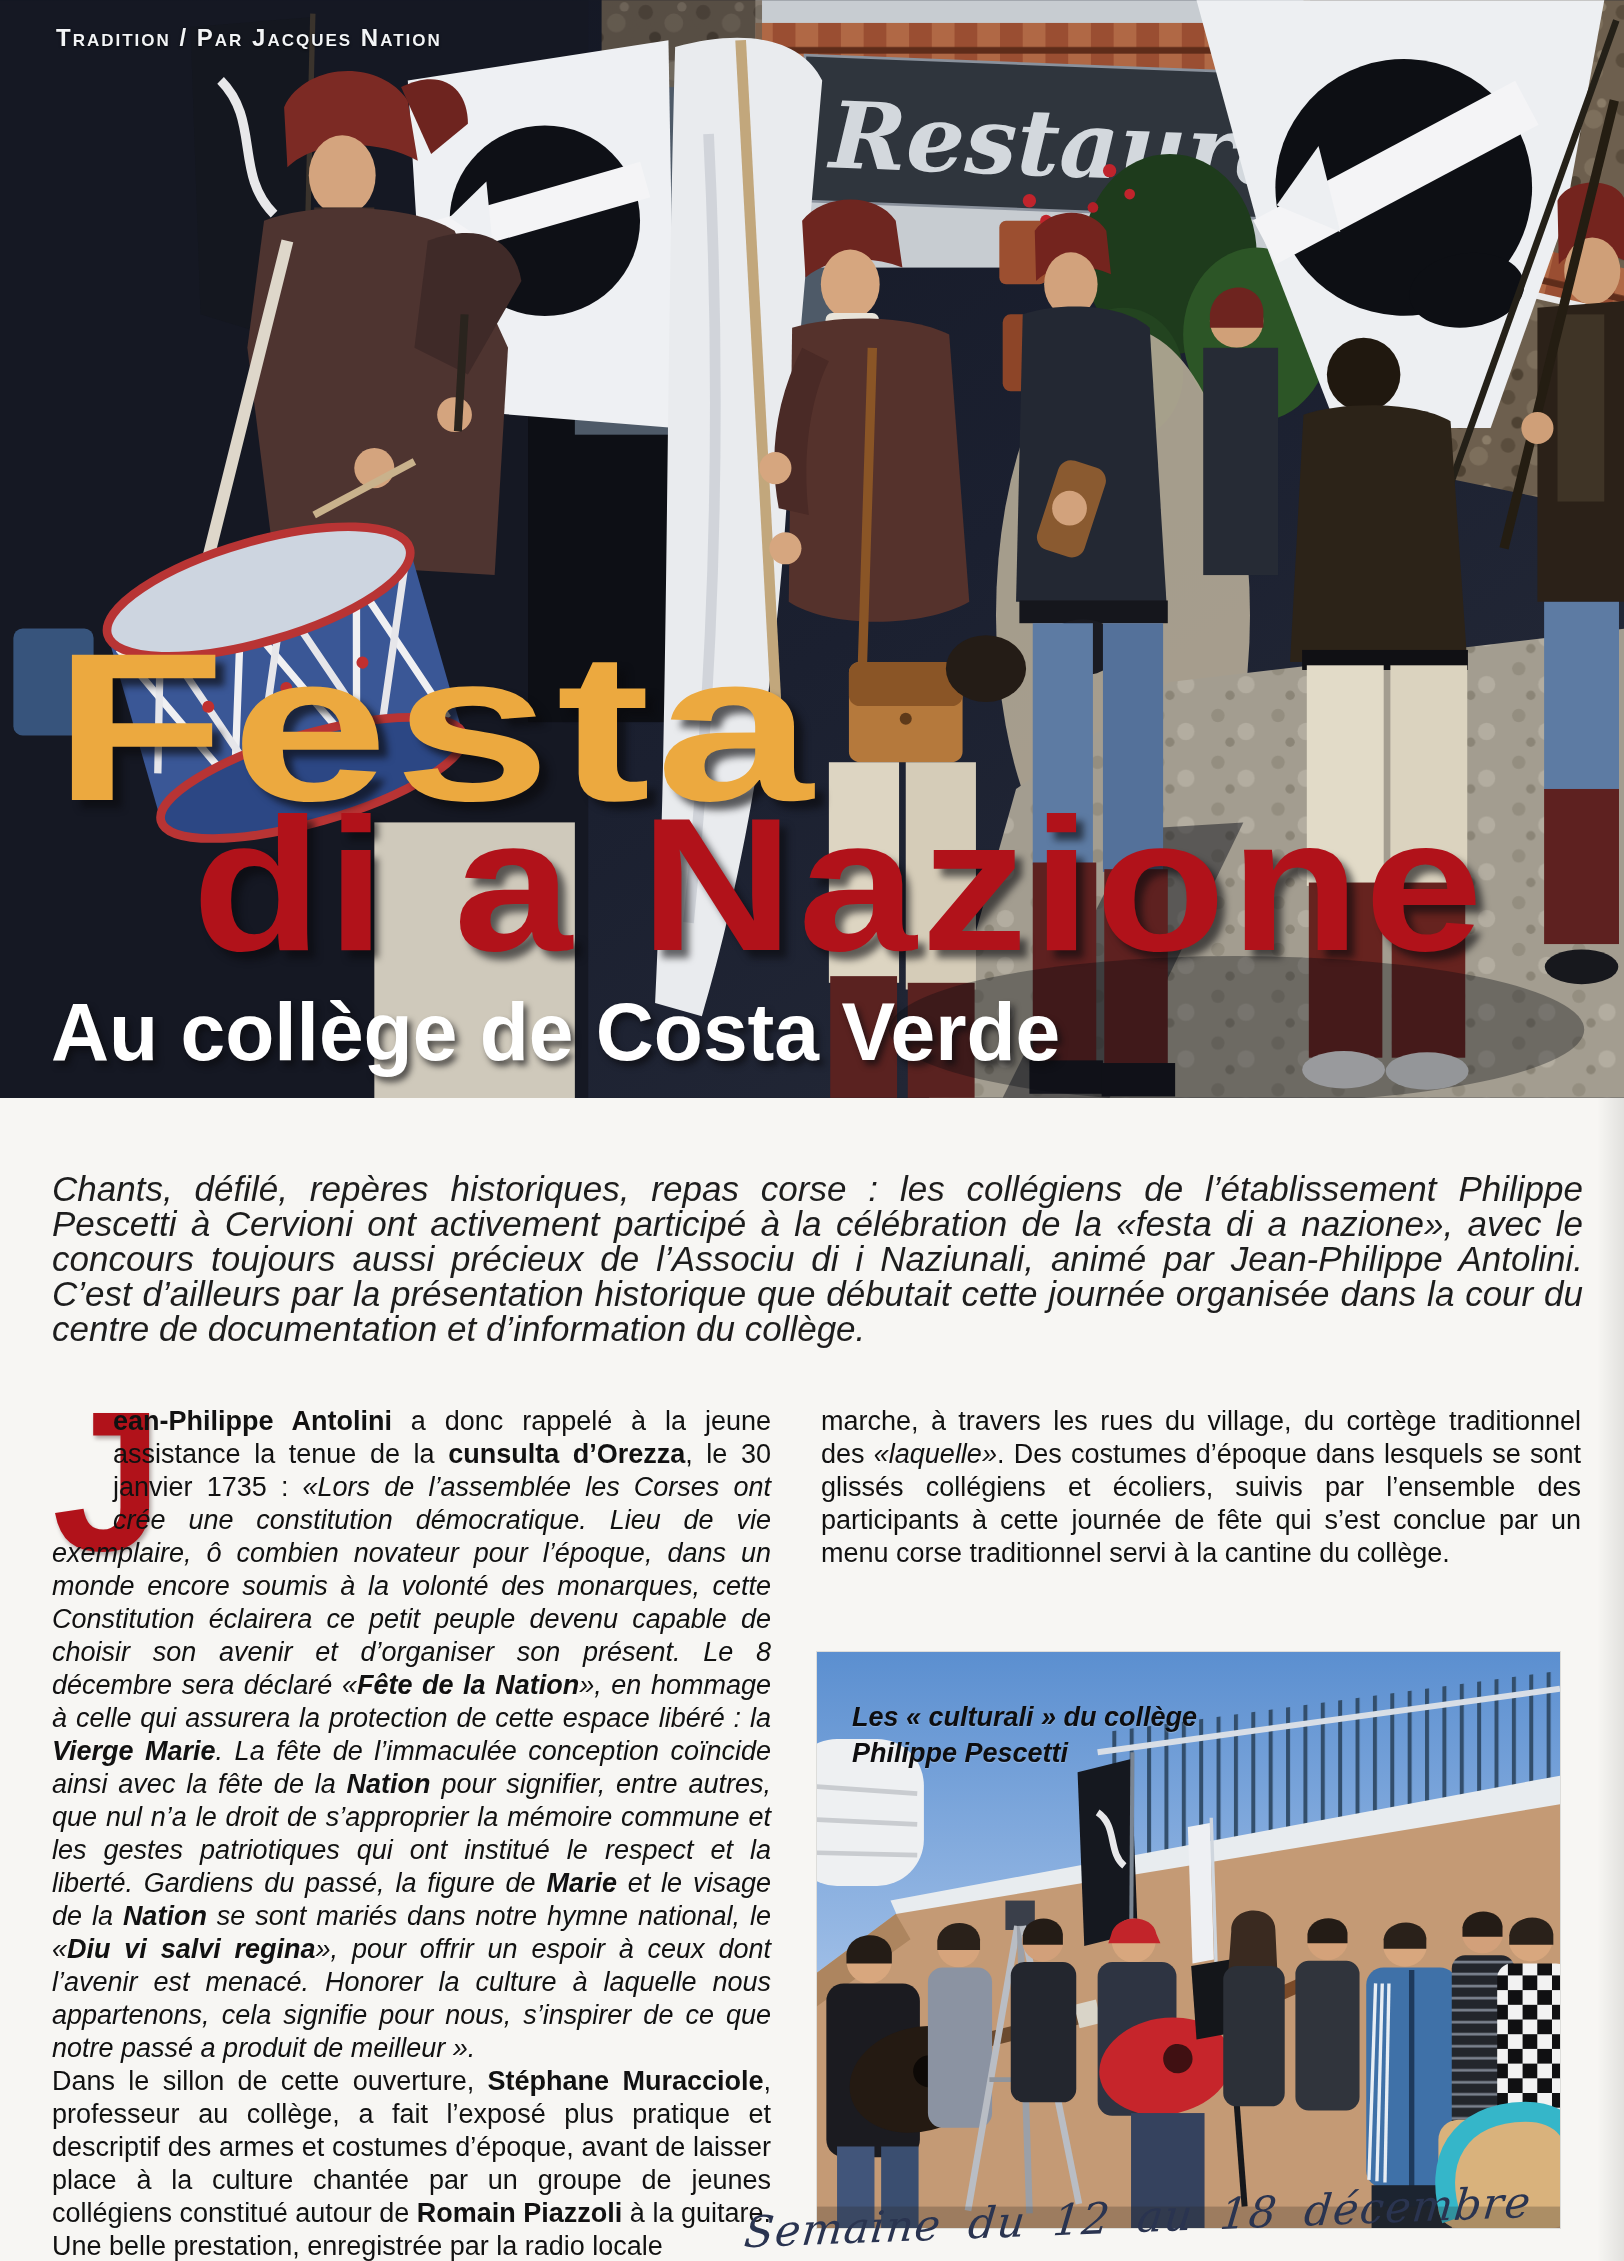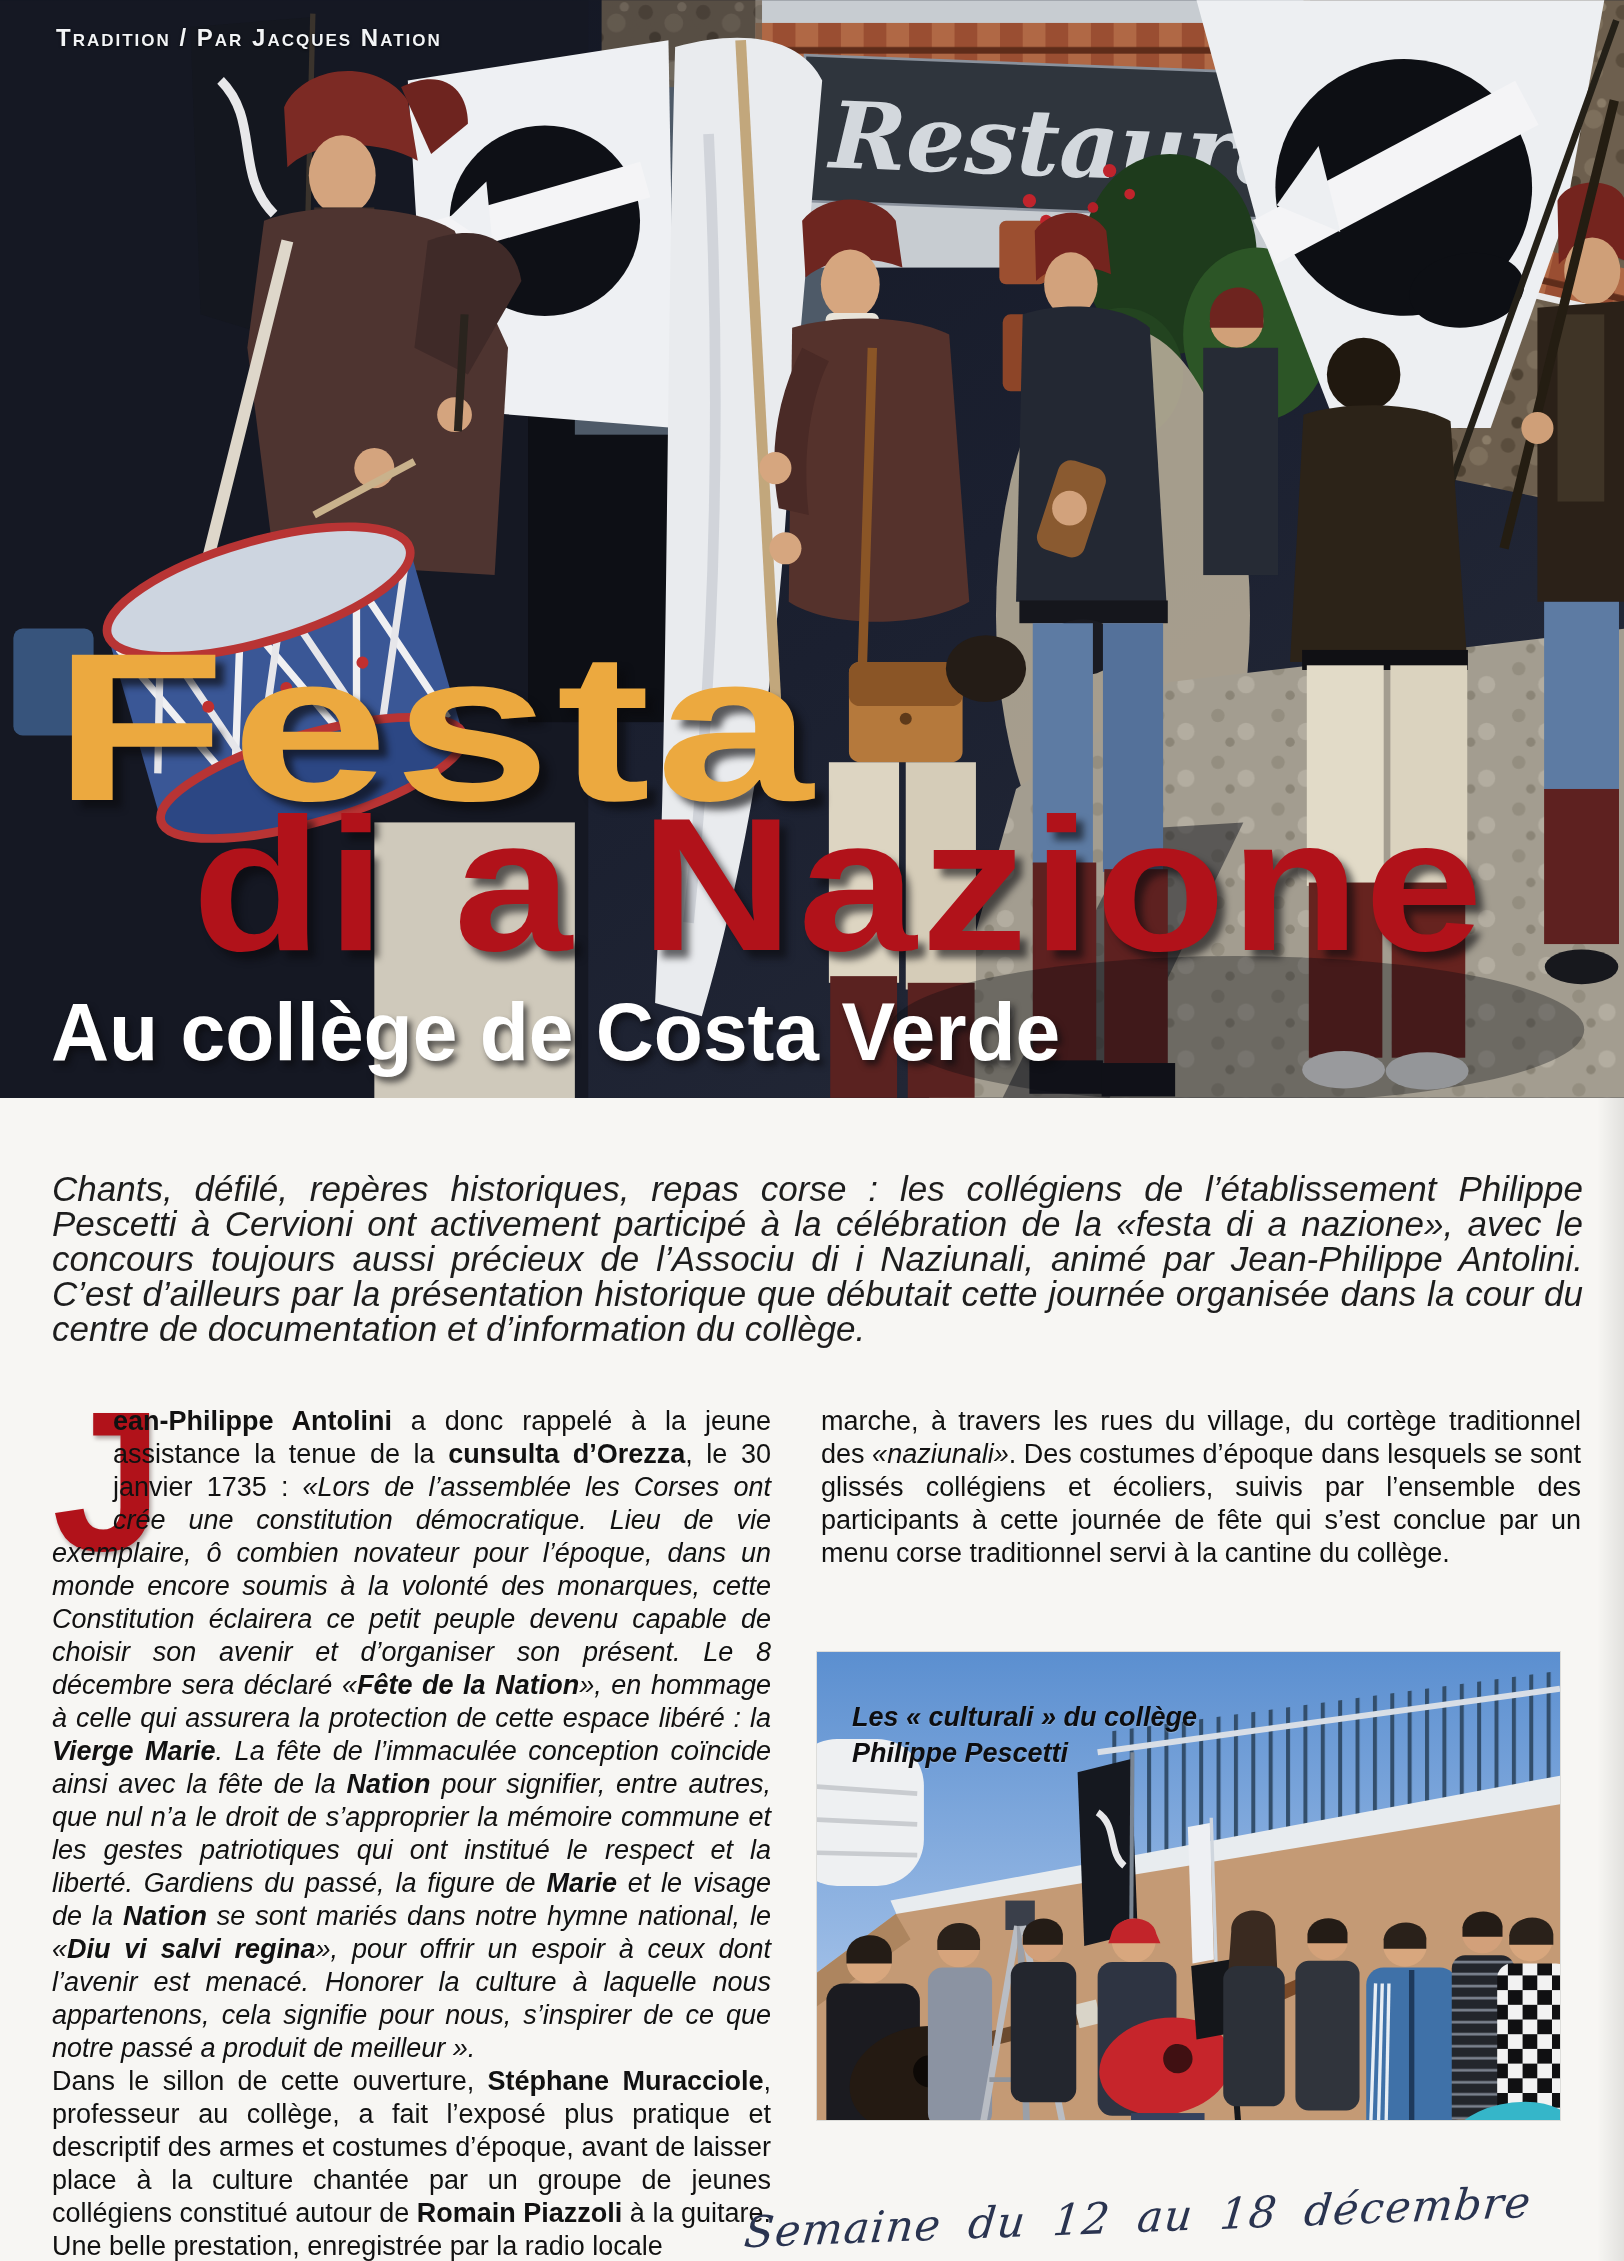--- a/index.html
+++ b/index.html
@@ -45,21 +45,21 @@
   .col p{margin:0; padding:0;}
   .col-left{left:52px; width:719px;}
   .col-right{left:821px; width:760px;}
   .dropcap{
     float:left; width:61px; height:100px; overflow:visible;
     font-size:199px; line-height:152px; font-weight:700;
     color:#B1121A; text-shadow:2px 3.3px 4px rgba(40,10,10,.35);
   }
   
   .photo2{
-    position:absolute; left:817px; top:1652px; width:743px; height:468px;
+    position:absolute; left:817px; top:1652px; width:743px; height:576px;
     overflow:hidden; background:#fca5a5; outline:0.7px solid rgba(0,0,0,.10);
   }
   .photo2 svg{position:absolute; left:0; top:0;}
   .caption{
     position:absolute; left:35px; top:48px; z-index:5;
     font-size:27px; font-weight:700; font-style:italic; line-height:1.32;
     color:#0d0d0f; white-space:pre-line; text-shadow:0 0.7px 1.3px rgba(255,255,255,.25);
   }
   
   .handwriting{
@@ -284,21 +284,21 @@
   </div>
 
   <div class="intro">Chants, défilé, repères historiques, repas corse : les collégiens de l’établissement Philippe Pescetti à Cervioni ont activement participé à la célébration de la «festa di a nazione», avec le concours toujours aussi précieux de l’Associu di i Naziunali, animé par Jean-Philippe Antolini. C’est d’ailleurs par la présentation historique que débutait cette journée organisée dans la cour du centre de documentation et d’information du collège.</div>
 
   <div class="col col-left">
     <p><span class="dropcap" style="color: rgb(177, 18, 26);">J</span><span><span style="font-weight: 700;">ean-Philippe Antolini</span><span> a donc rappelé à la jeune assistance la tenue de la </span><span style="font-weight: 700;">cunsulta d’Orezza</span><span>, le 30 janvier 1735 : </span><span style="font-style: italic;">«Lors de l’assemblée les Corses ont crée une constitution démocratique. Lieu de vie exemplaire, ô combien novateur pour l’époque, dans un monde encore soumis à la volonté des monarques, cette Constitution éclairera ce petit peuple devenu capable de choisir son avenir et d’organiser son présent. Le 8 décembre sera déclaré «</span><span style="font-weight: 700; font-style: italic;">Fête de la Nation</span><span style="font-style: italic;">», en hommage à celle qui assurera la protection de cette espace libéré : la </span><span style="font-weight: 700; font-style: italic;">Vierge Marie</span><span style="font-style: italic;">. La fête de l’immaculée conception coïncide ainsi avec la fête de la </span><span style="font-weight: 700; font-style: italic;">Nation</span><span style="font-style: italic;"> pour signifier, entre autres, que nul n’a le droit de s’approprier la mémoire commune et les gestes patriotiques qui ont institué le respect et la liberté. Gardiens du passé, la figure de </span><span style="font-weight: 700; font-style: italic;">Marie</span><span style="font-style: italic;"> et le visage de la </span><span style="font-weight: 700; font-style: italic;">Nation</span><span style="font-style: italic;"> se sont mariés dans notre hymne national, le «</span><span style="font-weight: 700; font-style: italic;">Diu vi salvi regina</span><span style="font-style: italic;">», pour offrir un espoir à ceux dont l’avenir est menacé. Honorer la culture à laquelle nous appartenons, cela signifie pour nous, s’inspirer de ce que notre passé a produit de meilleur ».</span></span></p>
     <p><span>Dans le sillon de cette ouverture, </span><span style="font-weight: 700;">Stéphane Muracciole</span><span>, professeur au collège, a fait l’exposé plus pratique et descriptif des armes et costumes d’époque, avant de laisser place à la culture chantée par un groupe de jeunes collégiens constitué autour de </span><span style="font-weight: 700;">Romain Piazzoli</span><span> à la guitare. Une belle prestation, enregistrée par la radio locale </span></p>
   </div>
 
   <div class="col col-right">
-    <p><span>marche, à travers les rues du village, du cortège traditionnel des </span><span style="font-style: italic;">«naziunali»</span><span>. Des costumes d’époque dans lesquels se sont glissés collégiens et écoliers, suivis par l’ensemble des participants à cette journée de fête qui s’est conclue par un menu corse traditionnel servi à la cantine du collège.</span></p>
+    <p><span>marche, à travers les rues du village, du cortège traditionnel des </span><span style="font-style: italic;">«laquelle»</span><span>. Des costumes d’époque dans lesquels se sont glissés collégiens et écoliers, suivis par l’ensemble des participants à cette journée de fête qui s’est conclue par un menu corse traditionnel servi à la cantine du collège.</span></p>
   </div>
 
   <div class="photo2">
     <svg width="743" height="576" viewBox="0 0 1112 862">
       <defs>
         <linearGradient id="sky2" x1="0" y1="0" x2="0" y2="1">
           <stop offset="0" stop-color="#5b8fd0"></stop>
             <stop offset="1" stop-color="#a3c1e8"></stop>
         </linearGradient>
         <pattern id="fence2" width="26" height="20" patternUnits="userSpaceOnUse">

